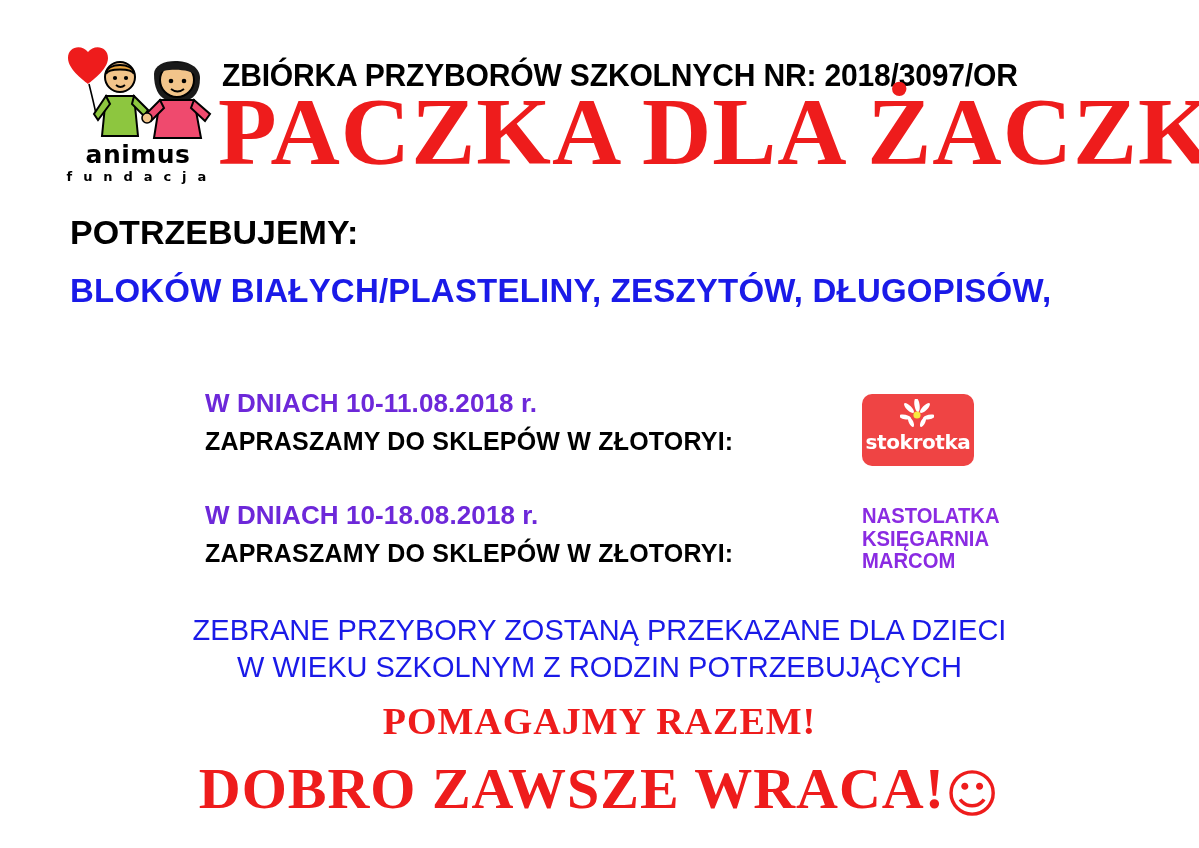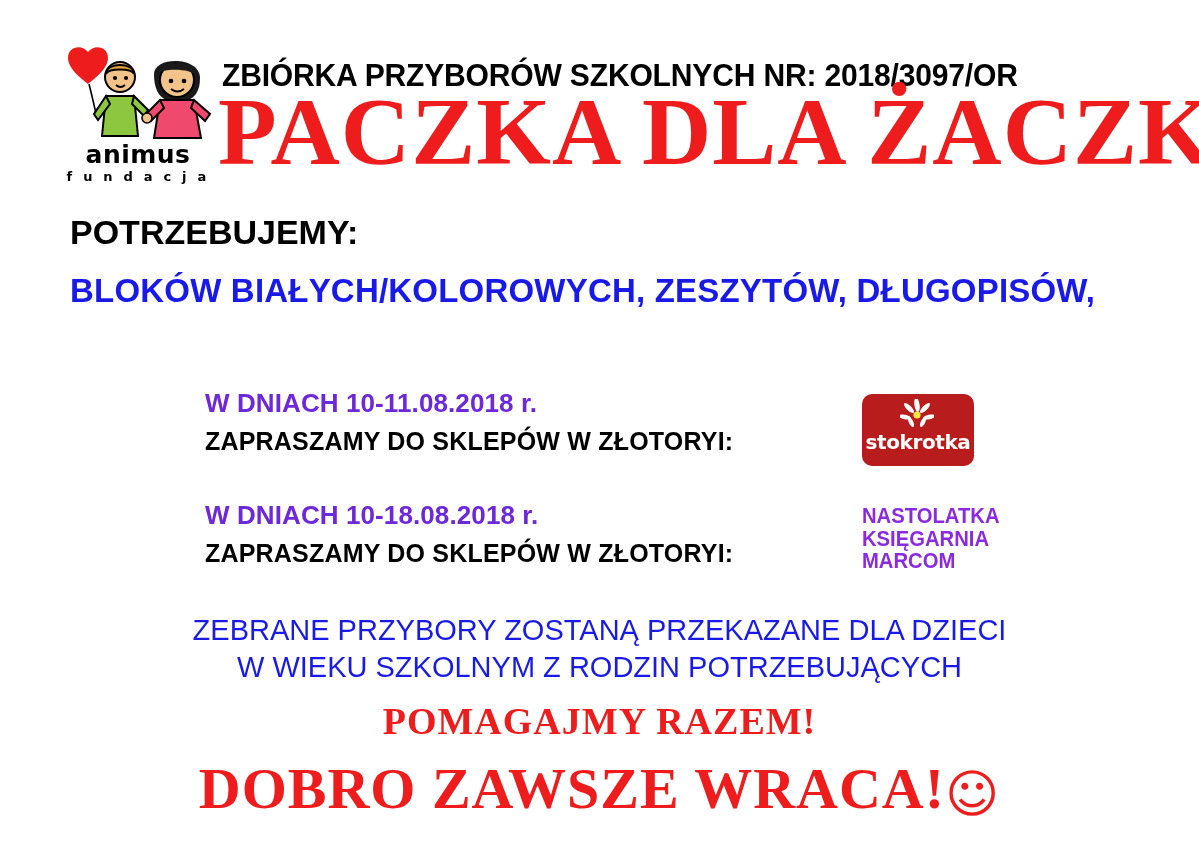--- a/index.html
+++ b/index.html
@@ -155,21 +155,21 @@
     white-space: nowrap;
   }
 
   
   .stokrotka-logo {
     position: absolute;
     left: 862px;
     top: 394px;
     width: 112px;
     height: 72px;
-    background: #b91c1c;
+    background: #ef4444;
     border-radius: 10px;
     overflow: hidden;
   }
   .stokrotka-flower {
     position: absolute;
     left: 38px;
     top: 5px;
     width: 34px;
     height: 30px;
   }
@@ -276,21 +276,21 @@
       </svg>
       <div class="logo-word">animus</div>
       <div class="logo-sub">f u n d a c j a</div>
     </div>
 
     <div class="header-line1">ZBIÓRKA PRZYBORÓW SZKOLNYCH NR: 2018/3097/OR</div>
     <div class="header-title">PACZKA DLA ŻACZKA</div>
   </div>
 
   <div class="needs-label">POTRZEBUJEMY:</div>
-  <div class="needs-line l1">BLOKÓW BIAŁYCH/KOLOROWYCH, ZESZYTÓW, DŁUGOPISÓW,</div>
+  <div class="needs-line l1">BLOKÓW BIAŁYCH/PLASTELINY, ZESZYTÓW, DŁUGOPISÓW,</div>
 
   <div class="store-block b1">
     <div class="store-dates">W DNIACH 10-11.08.2018 r.</div>
     <div class="store-invite">ZAPRASZAMY DO SKLEPÓW W ZŁOTORYI:</div>
   </div>
 
   <div class="stokrotka-logo">
     <svg class="stokrotka-flower" viewBox="0 0 34 30">
       <g fill="#ffffff">
         <ellipse cx="17" cy="6" rx="2.6" ry="7" transform="rotate(-8 17 6)"></ellipse>

